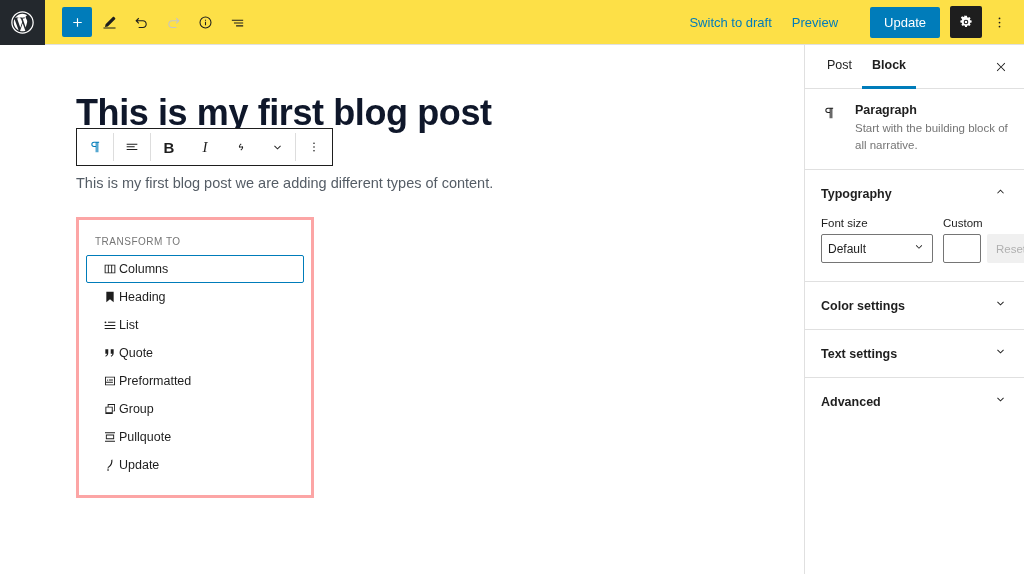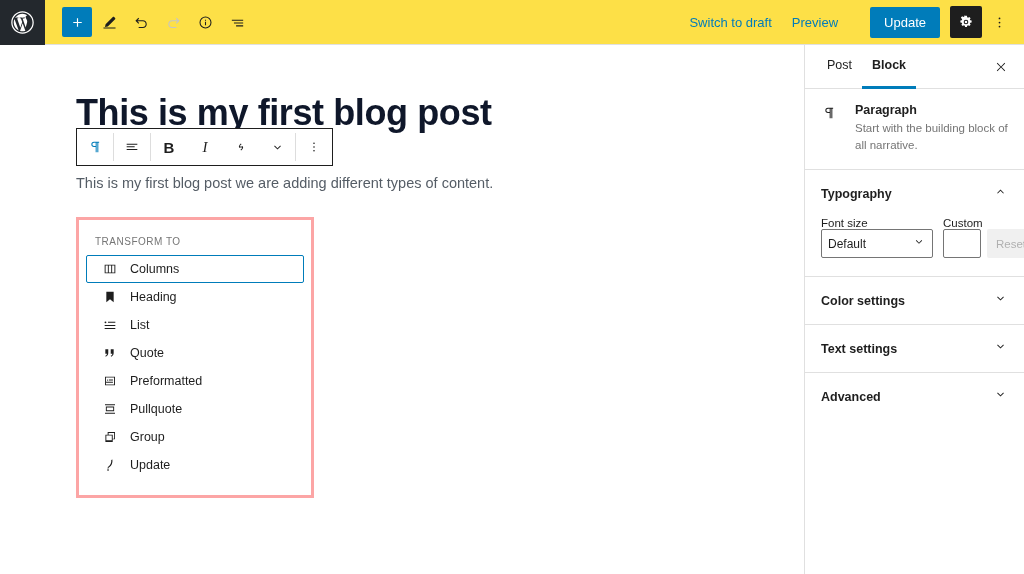--- a/index.html
+++ b/index.html
@@ -96,21 +96,21 @@
   
   .transform-menu {
     position: absolute; left: 0; top: 0; width: 232px; height: 275px;
     background: #fff; padding: 12px 0 8px 0;
   }
   .menu-label {
     font-size: 10px; color: #757575; letter-spacing: 0.5px;
     padding: 4px 16px 8px 16px; text-transform: uppercase;
   }
   .menu-item {
-    display: flex; align-items: center; gap: 11px; height: 28px;
+    display: flex; align-items: center; height: 28px;
     padding: 0 14px; margin: 0 7px; cursor: pointer; color: #1e1e1e; font-size: 12.5px;
     border: 1.5px solid transparent; border-radius: 2px;
   }
   .menu-item.selected { border-color: #007cba; }
   .menu-item .mi-icon {
     width: 18px; height: 18px; display: flex; align-items: center; justify-content: center;
     flex: 0 0 18px;
   }
   .menu-item .mi-icon svg { fill: #1e1e1e; }
 
@@ -150,21 +150,21 @@
   .panel-head {
     display: flex; align-items: center; justify-content: space-between;
     padding: 14px 16px; cursor: pointer;
   }
   .panel-head .ph-title { font-size: 12.5px; color: #1e1e1e; font-weight: 600; }
   .panel-head svg { fill: #1e1e1e; }
   .panel-body { padding: 0 16px 18px 16px; }
   .panel-divider { border-top: 1px solid #e0e0e0; }
 
   .fs-row { display: flex; gap: 10px; align-items: flex-start; }
-  .fs-col-label { font-size: 11.5px; color: #1e1e1e; display: block; }
+  .fs-col-label { font-size: 11.5px; color: #1e1e1e; margin-bottom: 5px; display: block; }
   .fs-select {
     width: 112px; height: 29px; border: 1px solid #757575; border-radius: 2px;
     background: #fff; font-size: 12px; color: #1e1e1e; padding: 0 6px;
     display: flex; align-items: center; justify-content: space-between; cursor: pointer;
   }
   .fs-select svg { fill: #1e1e1e; }
   .fs-input {
     width: 38px; height: 29px; border: 1px solid #757575; border-radius: 2px;
     background: #fff; font-size: 12px; padding: 0 5px;
     font-family: "Liberation Sans", sans-serif;
@@ -337,33 +337,33 @@
                 <circle cx="8.4" cy="10.6" r="0.95"></circle>
                 <path d="M10.4 9.9h6v1.4h-6V9.9zm-4.3 3.3h10.3v1.4H6.1v-1.4z"></path>
               </svg>
           </span>
           <span>Preformatted</span>
         </div>
 
         <div class="menu-item">
           <span class="mi-icon">
             <svg width="16" height="16" viewBox="0 0 24 24">
+                <path d="M8.5 4.5h11v11h-3.4v3.9h-11V8.5h3.4V4.5zm1.4 1.4v2.6h6.2v6.1h2.1V5.9H9.9zm-3.4 4v7.1h8.2v-7.1H6.5z"></path>
+              </svg>
+          </span>
+          <span>Group</span>
+        </div>
+
+        <div class="menu-item">
+          <span class="mi-icon">
+            <svg width="16" height="16" viewBox="0 0 24 24">
                 <path d="M4.5 5h15v1.5h-15V5zm0 12.5h15V19h-15v-1.5zM5.8 8.2h12.4v7.1H5.8V8.2zm1.4 1.4v4.3h9.6V9.6H7.2z"></path>
               </svg>
           </span>
           <span>Pullquote</span>
-        </div>
-
-        <div class="menu-item">
-          <span class="mi-icon">
-            <svg width="16" height="16" viewBox="0 0 24 24">
-                <path d="M8.5 4.5h11v11h-3.4v3.9h-11V8.5h3.4V4.5zm1.4 1.4v2.6h6.2v6.1h2.1V5.9H9.9zm-3.4 4v7.1h8.2v-7.1H6.5z"></path>
-              </svg>
-          </span>
-          <span>Group</span>
         </div>
 
         <div class="menu-item">
           <span class="mi-icon">
             <svg width="16" height="16" viewBox="0 0 24 24">
                 <path d="M15.6 3.6c.6 4.8-1 9-4.3 11.4l-1.9 1.4-1.2-1.1 1.6-1.2c2.9-2.1 4.4-5.6 4.1-9.6l1.7-.9zM8.3 17.4h1.5V21H8.3v-3.6z"></path>
               </svg>
           </span>
           <span>Update</span>
         </div>

